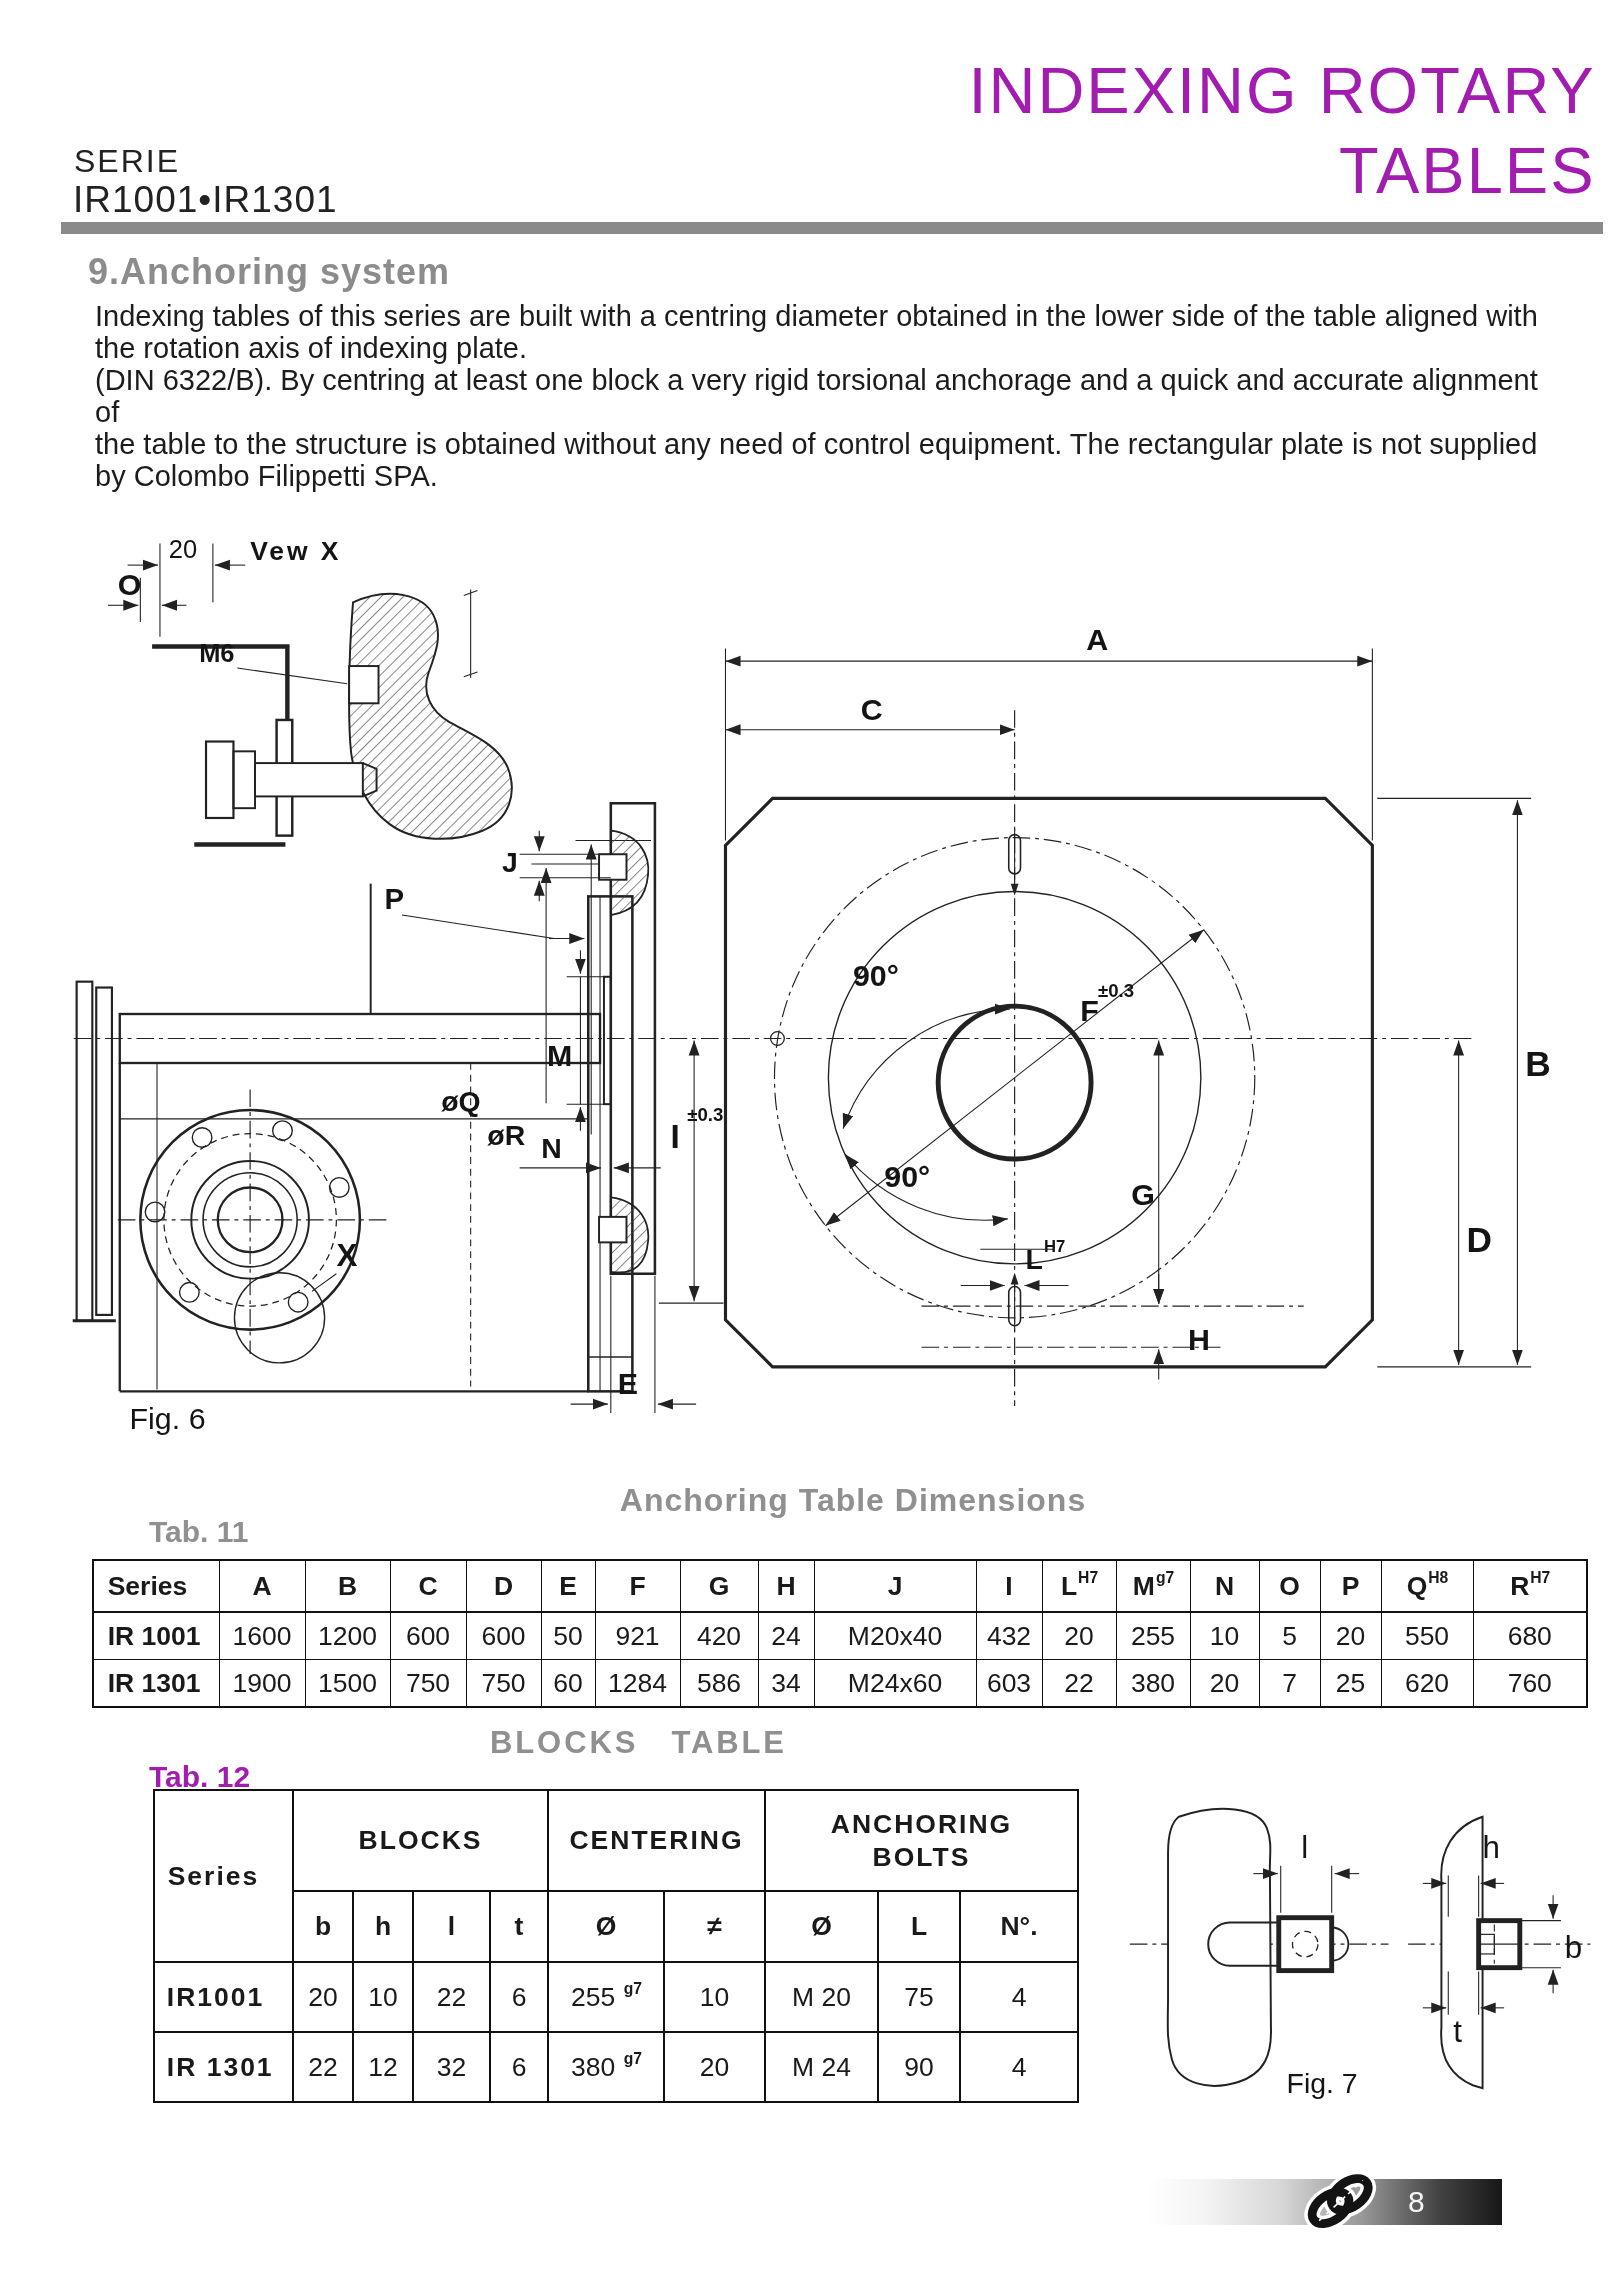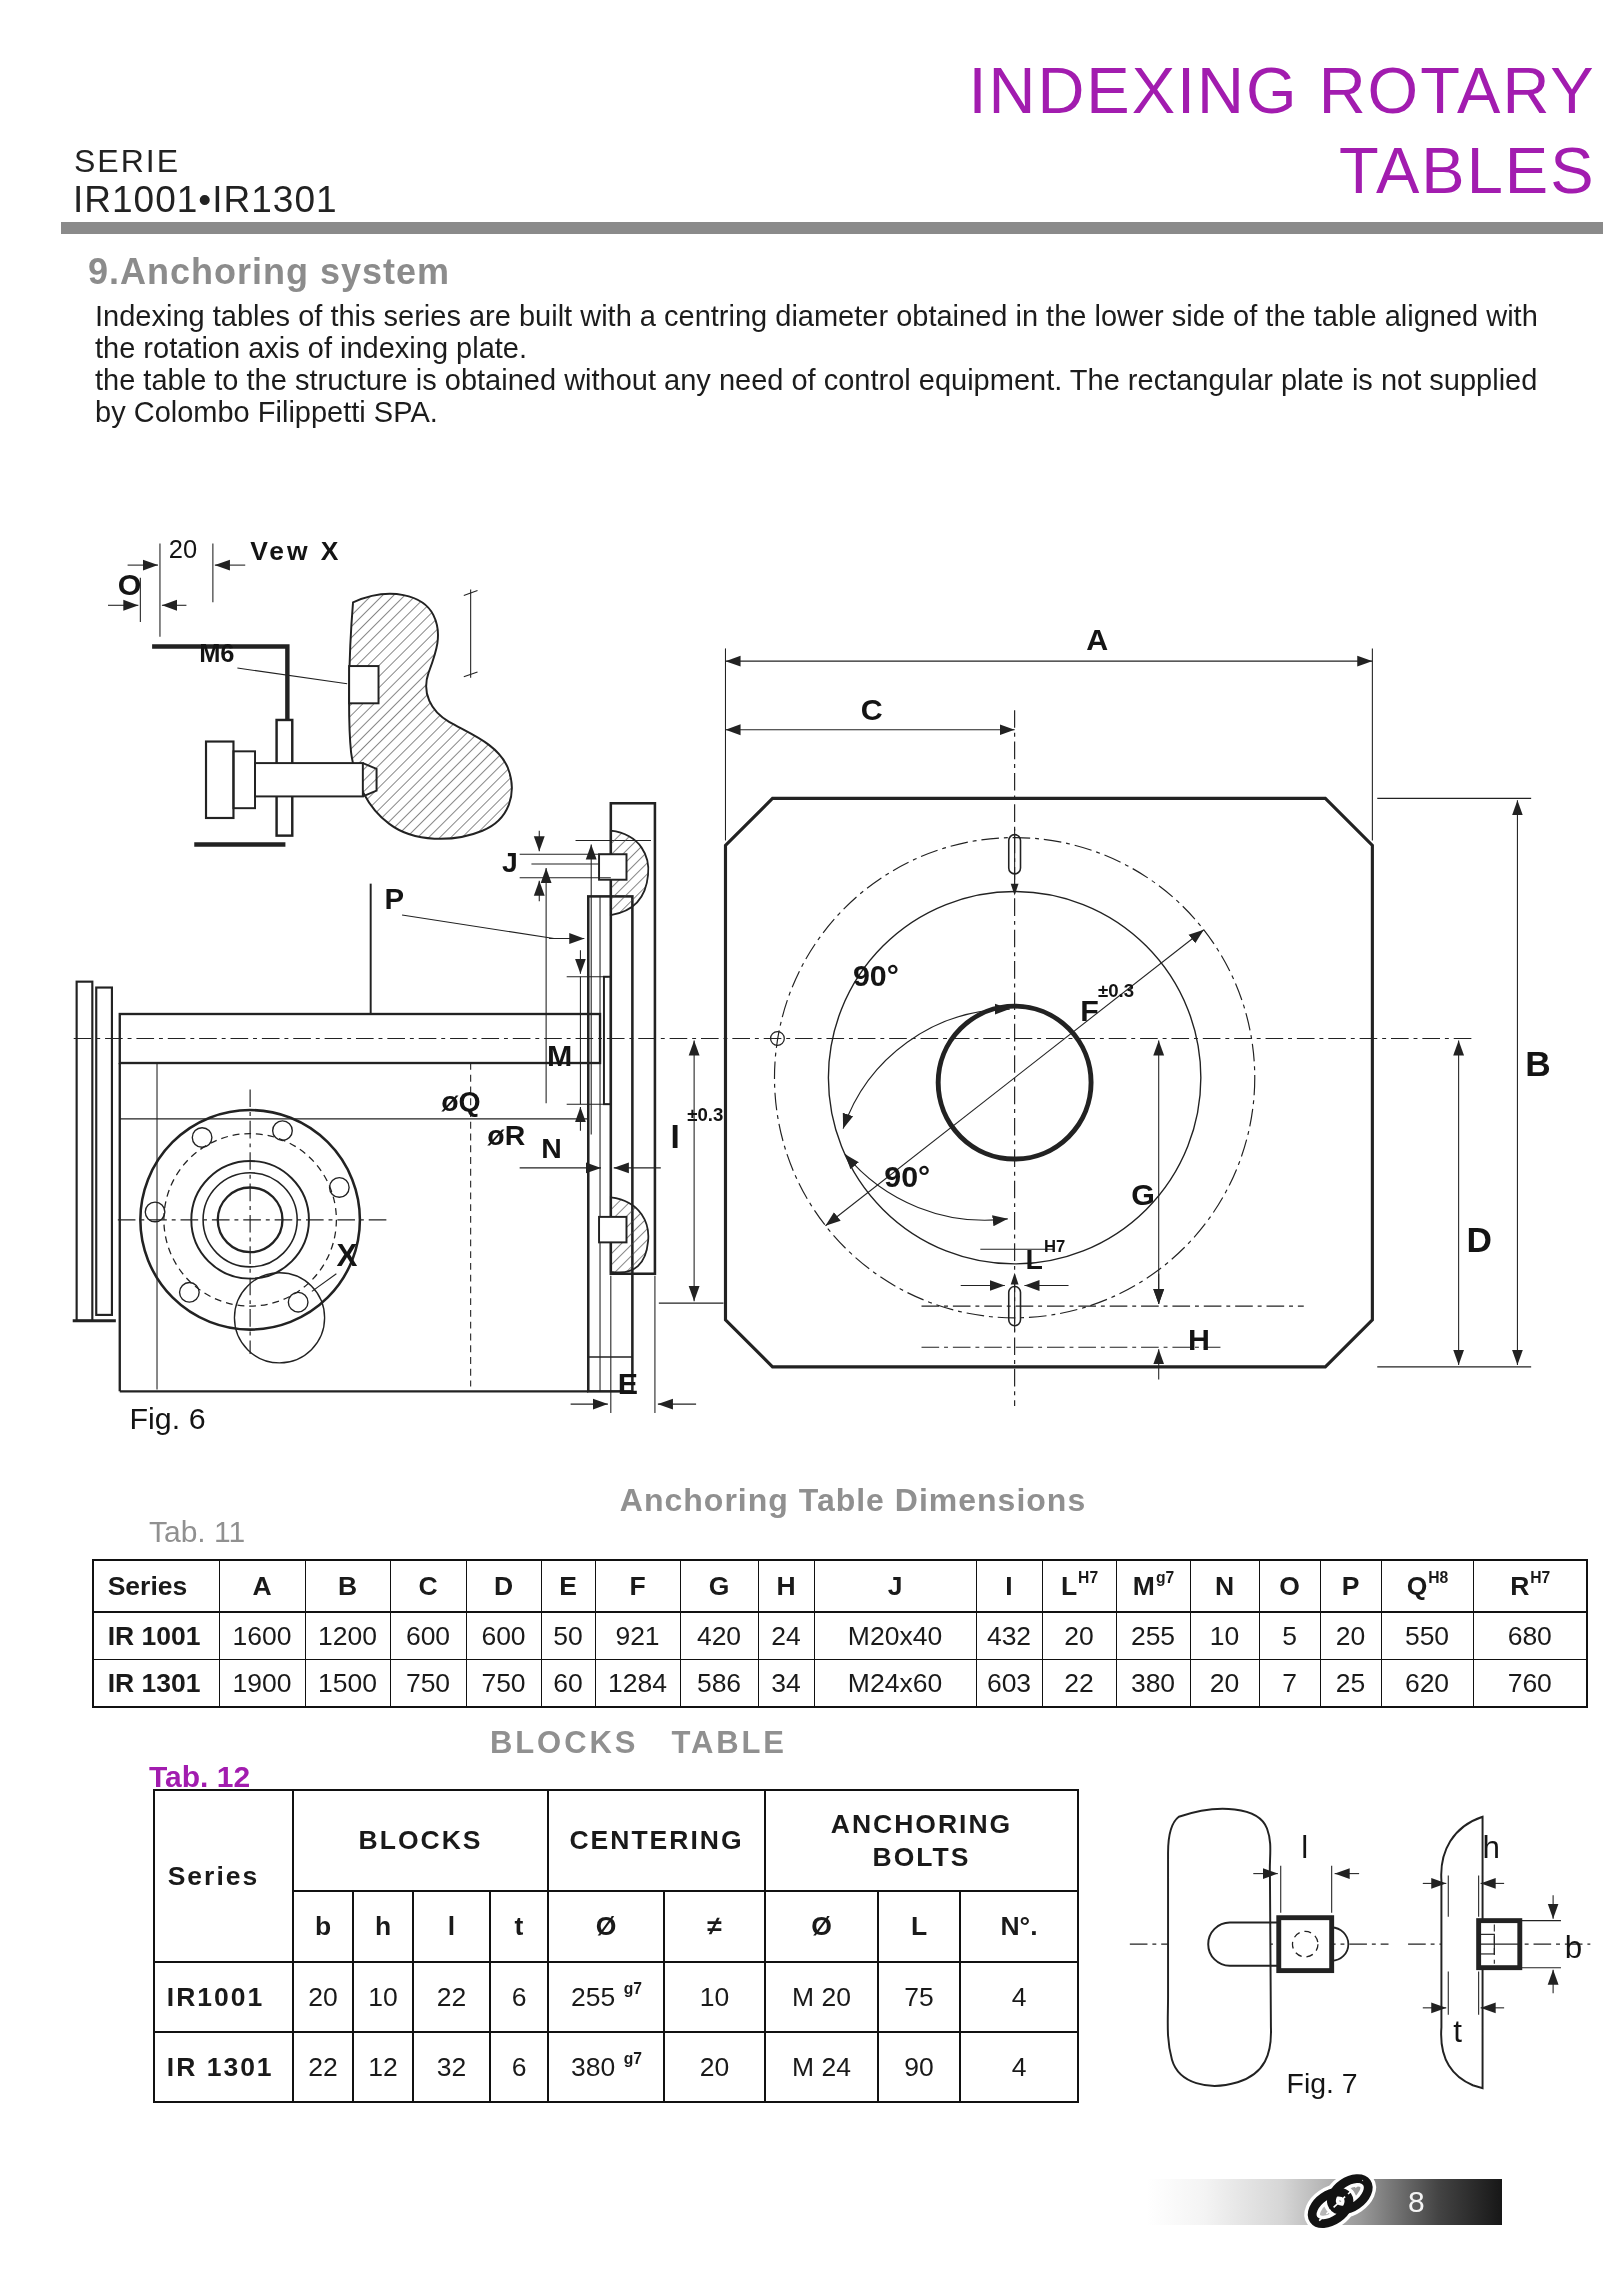--- a/index.html
+++ b/index.html
@@ -19,21 +19,21 @@
   .fig6{position:absolute;left:59px;top:519px;}
   .fig7{position:absolute;left:1122px;top:1797px;}
   svg text{fill:#141414;font-family:"Liberation Sans",sans-serif;}
   .dlab{font-weight:bold;}
   .cdash{stroke-dasharray:18 5 4 5;stroke-width:1.2;}
   .dsh{stroke-dasharray:7 5;}
   .thin{stroke-width:1.1;}
   
   .tab11-title{position:absolute;left:412px;top:1482px;width:882px;text-align:center;
                font-size:32px;font-weight:bold;letter-spacing:1px;color:#909090;}
-  .tab11-label{position:absolute;left:149px;top:1515px;font-size:30px;font-weight:normal;color:#909090;}
+  .tab11-label{position:absolute;left:149px;top:1515px;font-size:30px;font-weight:bold;color:#909090;}
   .tab12-title{position:absolute;left:490px;top:1725px;width:735px;text-align:left;font-size:31px;
                font-weight:bold;letter-spacing:2.9px;word-spacing:21.6px;color:#909090;}
   .tab12-label{position:absolute;left:149px;top:1760px;font-size:30px;font-weight:bold;color:#a21caf;}
   
   table{border-collapse:collapse;table-layout:fixed;background:#fff;}
   .t11{position:absolute;left:92px;top:1559px;width:1496px;}
   .t11 th,.t11 td{border:1.6px solid #111;text-align:center;font-size:26.5px;padding:0;overflow:hidden;}
   .t11{border:2.9px solid #111;}
   .t11 thead th{height:50px;font-weight:bold;border-bottom:2.5px solid #111;}
   .t11 tbody td{height:46px;font-weight:400;}
@@ -63,20 +63,21 @@
   <div class="main-title">
     <div>INDEXING ROTARY</div>
     <div>TABLES</div>
   </div>
   <div class="header-bar"></div>
 
   <div class="section-heading">9.Anchoring system</div>
   <div class="bodytext">
     <div>Indexing tables of this series are built with a centring diameter obtained in the lower side of the table aligned with</div>
     <div>the rotation axis of indexing plate.</div>
+    <div>(DIN 6322/B). By centring at least one block a very rigid torsional anchorage and a quick and accurate alignment of</div>
     <div>the table to the structure is obtained without any need of control equipment. The rectangular plate is not supplied</div>
     <div>by Colombo Filippetti SPA.</div>
   </div>
 
   <svg class="fig6" width="1529" height="941" viewBox="0 0 1560 960">
     <defs>
       <marker id="ah" viewBox="0 0 10 10" refX="10" refY="5" markerWidth="14" markerHeight="14" orient="auto-start-reverse">
         <path d="M0,1.4 L10,5 L0,8.6 Z" fill="#222"></path>
       </marker>
       <pattern id="hatch" width="8" height="8" patternUnits="userSpaceOnUse" patternTransform="rotate(45)">

